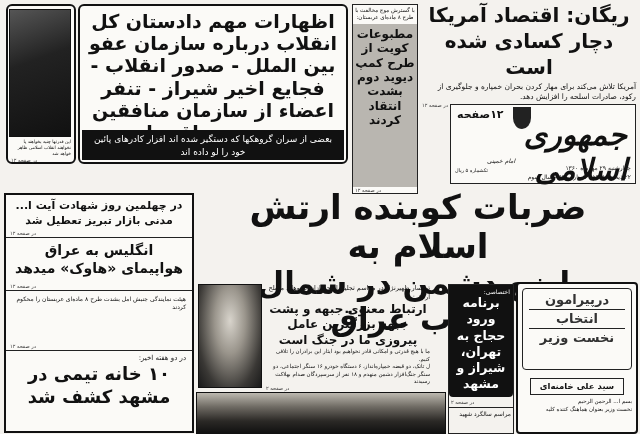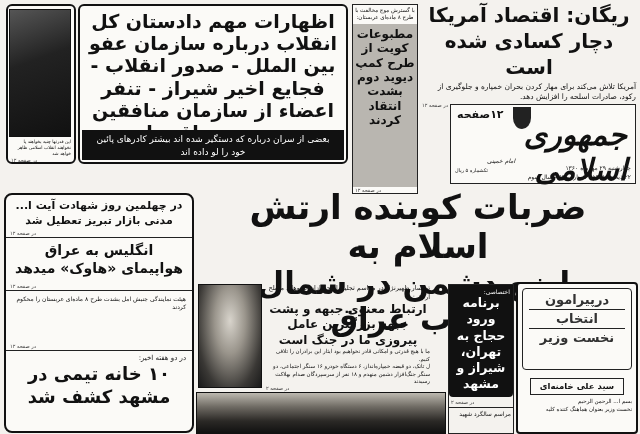--- a/index.html
+++ b/index.html
@@ -22,21 +22,21 @@
 <body>
 
 <div class="abs box" style="left:6px;top:4px;width:70px;height:160px;padding:3px;">
   <div class="photo" style="width:62px;height:128px;"></div>
   <div class="small" style="font-size:4.5px;margin-top:2px;">این قدرتها چنبه بخواهند یا نخواهند انقلاب اسلامی ظاهر خواهد شد</div>
   <div class="tiny">در صفحه ۱۲</div>
 </div>
 
 <div class="abs box" style="left:78px;top:4px;width:270px;height:160px;padding:4px 6px;">
   <div class="hl" style="font-size:19px;line-height:1.17;">اظهارات مهم دادستان کل انقلاب درباره سازمان عفو بین الملل - صدور انقلاب - فجایع اخیر شیراز - تنفر اعضاء از سازمان منافقین و تروریسم اقتصادی</div>
-  <div class="darkbar" style="position:absolute;left:2px;right:2px;bottom:2px;height:30px;font-size:9px;padding:3px 8px;text-align:center;line-height:1.4;">بعضی از سران درباره که دستگیر شده اند بیشتر کادرهای پائین خود را لو داده اند</div>
+  <div class="darkbar" style="position:absolute;left:2px;right:2px;bottom:2px;height:30px;font-size:9px;padding:3px 8px;text-align:center;line-height:1.4;">بعضی از سران گروهکها که دستگیر شده اند افزار کادرهای پائین خود را لو داده اند</div>
 </div>
 
 <div class="abs thinbox" style="left:352px;top:4px;width:66px;height:190px;">
   <div class="small" style="font-size:5.5px;padding:2px;text-align:center;">با گسترش موج مخالفت با طرح ۸ ماده‌ای عربستان:</div>
   <div class="graybox hl" style="font-size:12px;line-height:1.2;padding:3px 2px;height:163px;">مطبوعات کویت از طرح کمپ دیوید دوم بشدت انتقاد کردند</div>
   <div class="tiny" style="padding-left:2px;">در صفحه ۱۲</div>
 </div>
 
 <div class="abs" style="left:422px;top:2px;width:214px;height:102px;">
   <div class="hl" style="font-size:20px;line-height:1.3;">ریگان: اقتصاد آمریکا دچار کسادی شده است</div>
@@ -52,21 +52,21 @@
   <div style="position:absolute;right:4px;top:59px;font-size:6px;">چهارشنبه ۲۹ مهرماه ۱۳۶۰</div>
   <div style="position:absolute;right:4px;top:68px;font-size:6px;">۲۲ ذیحجه ۱۴۰۱ - شماره ۶۹۰ - سال سوم</div>
   <div style="position:absolute;left:4px;top:62px;font-size:5px;">تکشماره ۵ ریال</div>
 </div>
 
 <div class="abs" style="left:196px;top:188px;width:444px;height:80px;">
   <div class="hl" style="font-size:34px;line-height:1.15;">ضربات کوبنده ارتش اسلام به</div>
   <div class="hl" style="font-size:31px;line-height:1.15;">مواضع دشمن در شمال و جنوب عراق</div>
 </div>
 
-<div class="abs box" style="left:4px;top:193px;width:190px;height:240px;border-radius:8px;">
+<div class="abs box" style="left:4px;top:193px;width:190px;height:240px;border-radius:0;">
   <div style="height:43px;padding:4px 6px 0;border-bottom:1px solid #222;position:relative;">
     <div class="hl" style="font-size:11px;line-height:1.35;">در چهلمین روز شهادت آیت ا... مدنی بازار تبریز تعطیل شد</div>
     <div class="tiny" style="position:absolute;left:4px;bottom:1px;">در صفحه ۱۲</div>
   </div>
   <div style="height:53px;padding:3px 6px 16px;border-bottom:1px solid #222;position:relative;">
     <div class="hl" style="font-size:14px;line-height:1.3;">انگلیس به عراق هواپیمای «هاوک» میدهد</div>
     <div class="tiny" style="position:absolute;left:4px;bottom:1px;">در صفحه ۱۲</div>
   </div>
   <div style="height:60px;padding:3px 6px 0;border-bottom:1px solid #222;position:relative;">
     <div class="small" style="font-size:6px;margin-top:1px;">هیئت نمایندگی جنبش امل بشدت طرح ۸ ماده‌ای عربستان را محکوم کردند</div>

